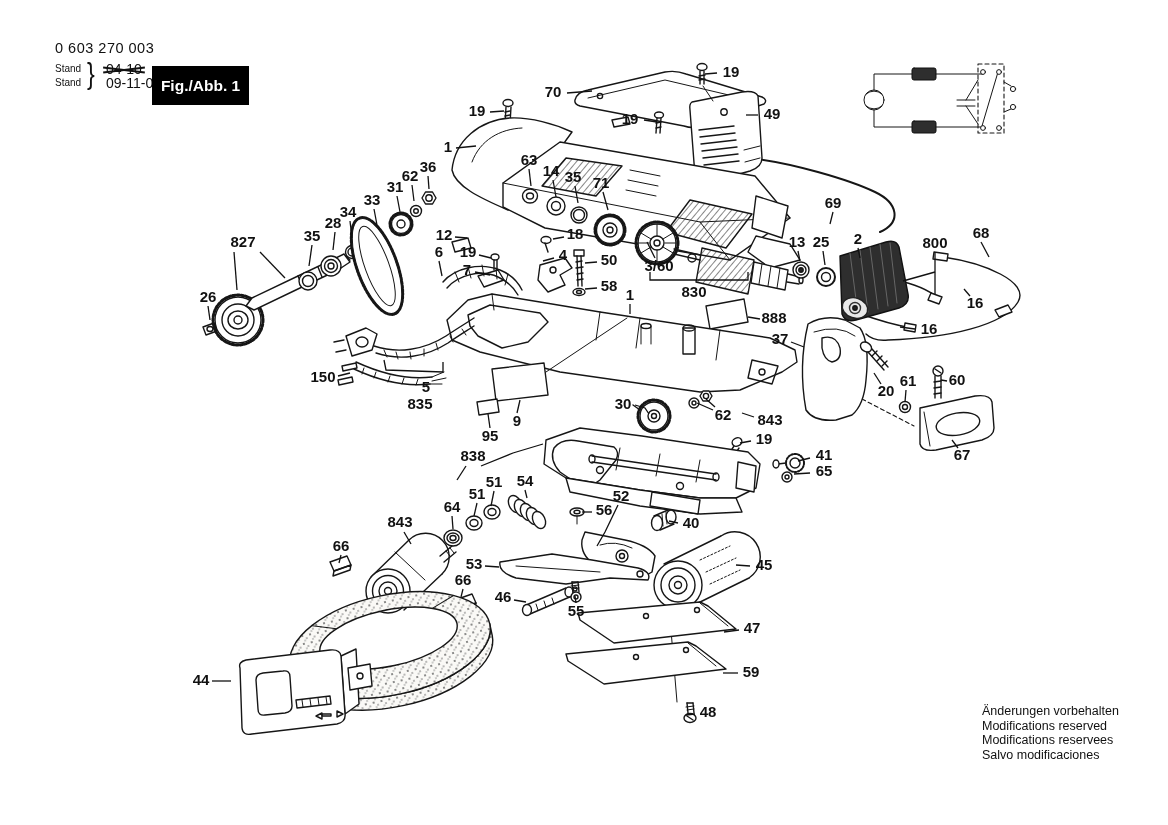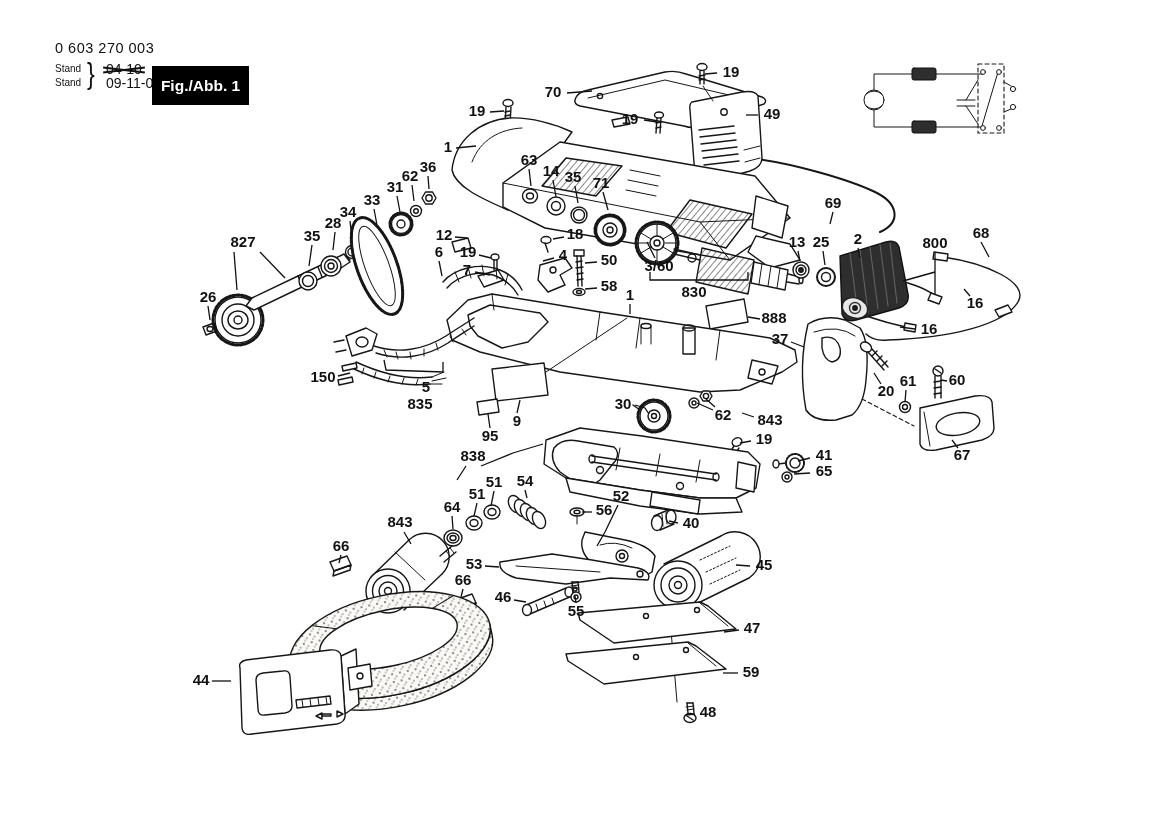--- a/index.html
+++ b/index.html
@@ -44,20 +44,26 @@
   </div>
   <div class="brace">}</div>
   <div class="dates">
     <div><span class="strike-x">04-10</span></div>
     <div>09-11-04</div>
   </div>
   <div class="fig-box">
     <span>Fig./Abb. 1</span>
   </div>
 
+  <div class="footer-notes">
+    <div>Änderungen vorbehalten</div>
+    <div>Modifications reserved</div>
+    <div>Modifications reservees</div>
+    <div>Salvo modificaciones</div>
+  </div>
 
   <svg class="diagram" width="1168" height="825" viewBox="0 0 1168 825">
     <defs>
       <pattern id="hatch" patternUnits="userSpaceOnUse" width="5" height="5" patternTransform="rotate(40)">
         <line x1="0" y1="0" x2="0" y2="5" stroke="#222" stroke-width="1.1"></line>
       </pattern>
       <pattern id="grit" patternUnits="userSpaceOnUse" width="8" height="8">
         <rect width="8" height="8" fill="#faf9f6"></rect>
         <circle cx="2" cy="2" r=".9" fill="#555"></circle>
         <circle cx="6" cy="5" r=".8" fill="#666"></circle>

